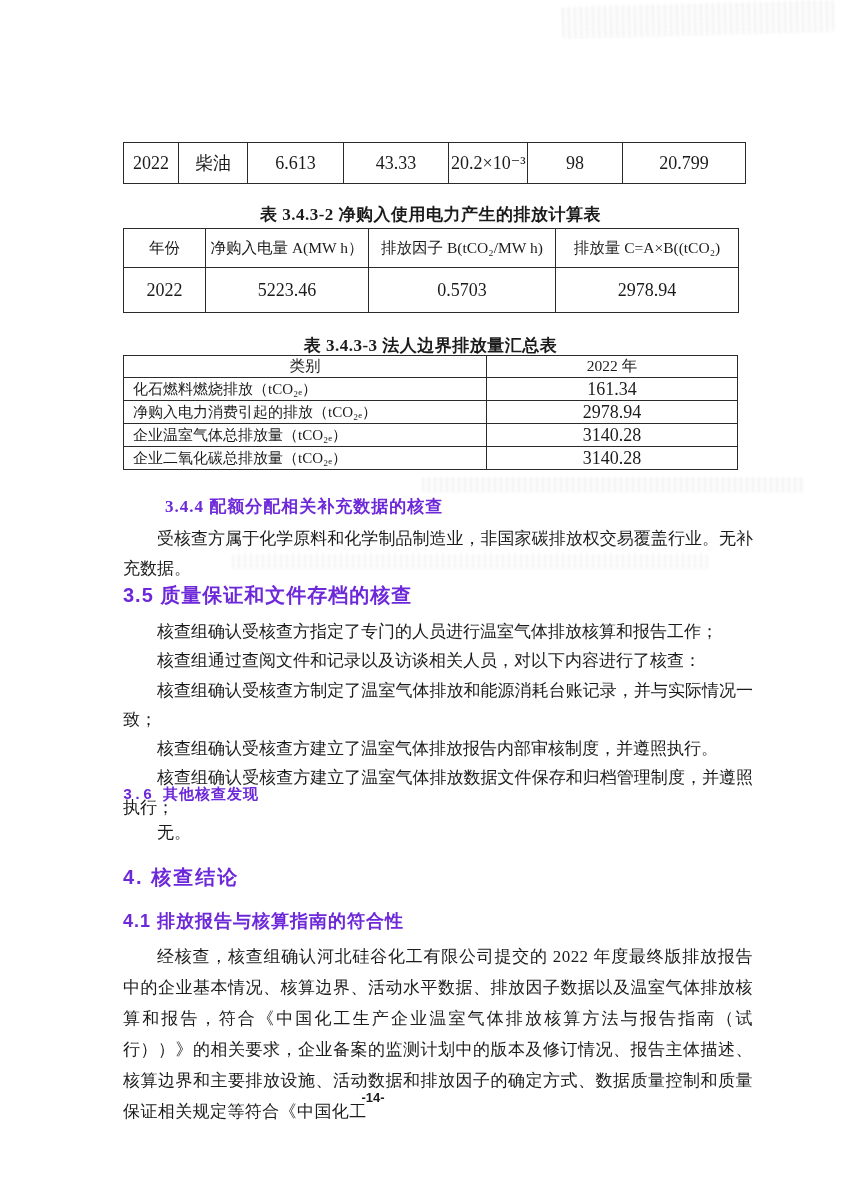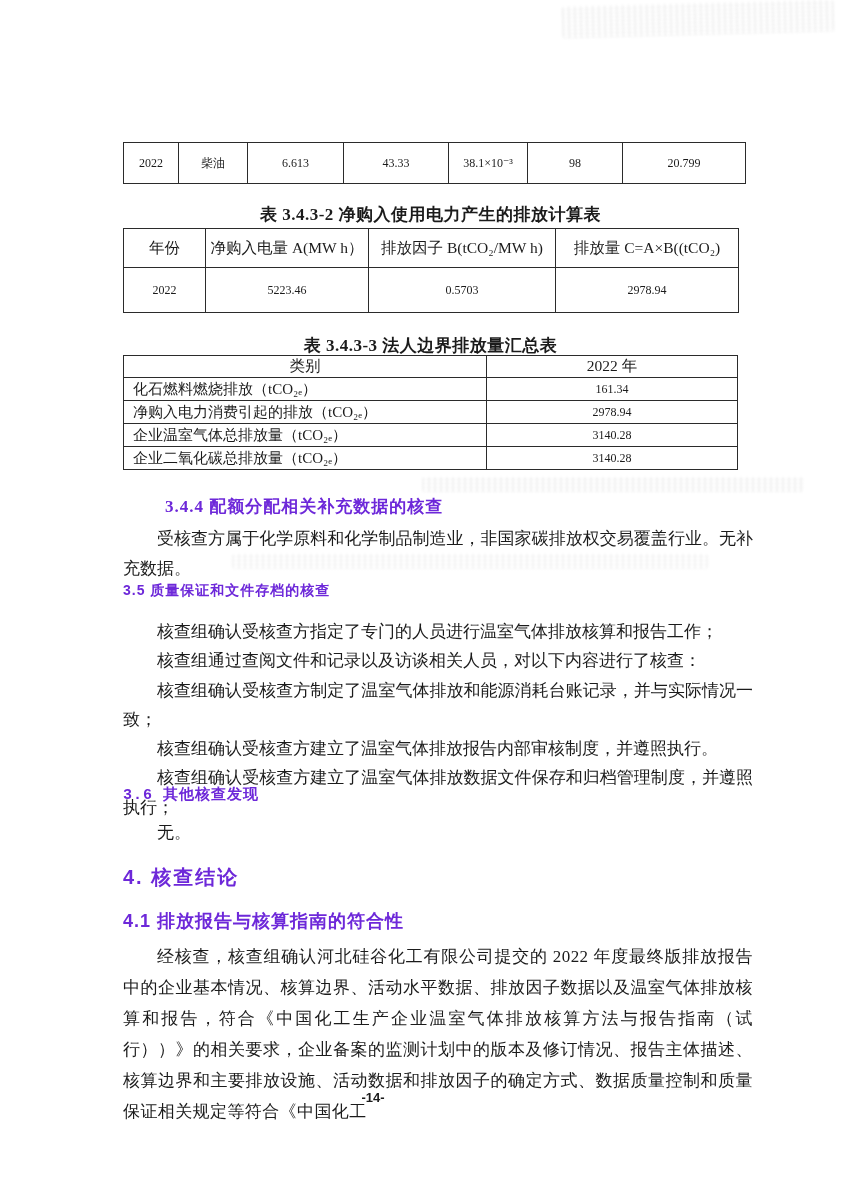--- a/index.html
+++ b/index.html
@@ -11,21 +11,21 @@
     color:#1b1b1b;
     font-family:"Liberation Serif","DejaVu Serif",serif;
     overflow:hidden;
   }
   
   table{border-collapse:collapse;table-layout:fixed;}
   td,th{
     border:1.6px solid #2b2b2b;
     text-align:center;
     vertical-align:middle;
-    font-size:12px;
+    font-size:18px;
     padding:0 2px;
     overflow:hidden;
     white-space:nowrap;
   }
   .tbl{position:absolute;left:123px;}
   #fuel-table{top:142px;width:622px;}
   #fuel-table td{height:40px;}
   #elec-table{top:228px;width:615px;}
   #elec-table th{height:38px;font-weight:normal;font-size:15.5px;text-align:center;}
   #elec-table td{height:44px;}
@@ -41,21 +41,21 @@
     letter-spacing:.5px;
   }
   #elec-title{top:203px;}
   #summary-title{top:334px;}
   .hd{
     position:absolute;font-weight:bold;color:#6d28d9;
     font-family:"Liberation Sans","DejaVu Sans",sans-serif;
     letter-spacing:1px;white-space:nowrap;
   }
   #h344{left:165px;top:495px;font-size:17px;font-family:"Liberation Serif","DejaVu Serif",serif;}
-  #h35{left:123px;top:582px;font-size:14px;}
+  #h35{left:123px;top:582px;font-size:20px;}
   #h36{left:123px;top:785px;font-size:15px;font-family:Liberation Mono, monospace;}
   #h4{left:123px;top:864px;font-size:20px;letter-spacing:2px;}
   #h41{left:123px;top:909px;font-size:18px;}
   
   .body-block{position:absolute;left:123px;width:630px;font-size:17px;color:#1b1b1b;}
   .body-block p{margin:0;text-indent:2em;text-align:justify;}
   #p344{top:524px;line-height:30px;}
   #p35{top:617px;line-height:29.3px;}
   #p36{top:818px;line-height:29px;}
   #p41{top:941px;line-height:31px;letter-spacing:.4px;}
@@ -97,21 +97,21 @@
         <col style="width:79px">
         <col style="width:95px">
       <col style="width:123px">
     </colgroup>
     <tbody>
       <tr>
         <td>2022</td>
         <td>柴油</td>
         <td>6.613</td>
         <td>43.33</td>
-        <td>38.1×10⁻³</td>
+        <td>20.2×10⁻³</td>
         <td>98</td>
         <td>20.799</td>
       </tr>
     </tbody>
   </table>
 
   <div class="tbl-title" id="elec-title">表 3.4.3-2 净购入使用电力产生的排放计算表</div>
   <table class="tbl" id="elec-table">
     <colgroup>
       <col style="width:82px">

